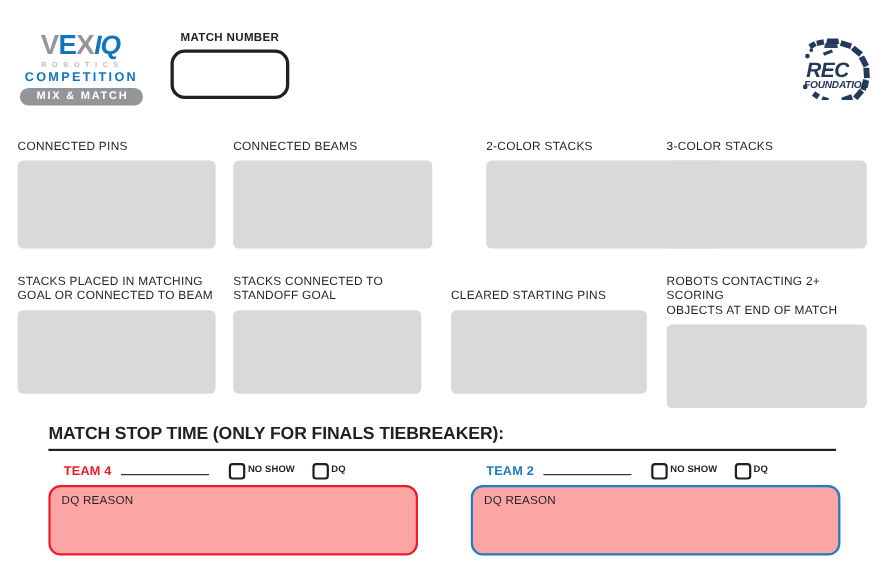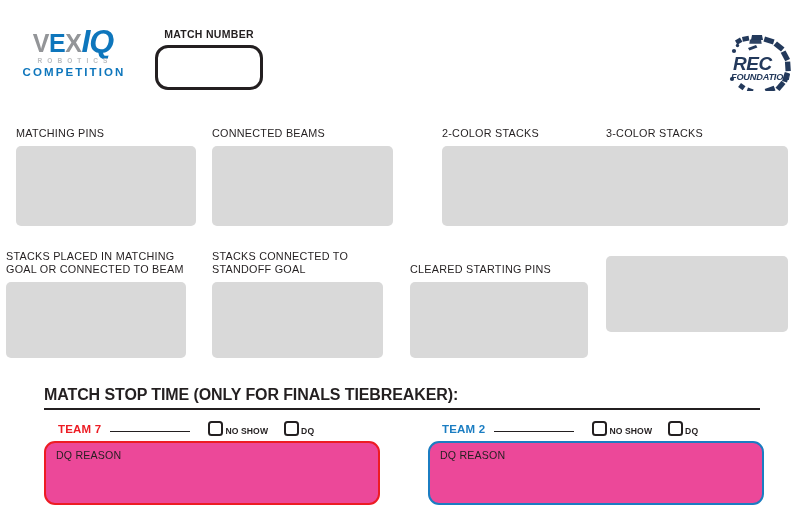--- a/index.html
+++ b/index.html
@@ -35,21 +35,21 @@
     line-height: 26px;
     letter-spacing: -0.5px;
     color: #939598;
     text-align: center;
     white-space: nowrap;
   }
   .vex-wordmark .e { color: #0e76bc; }
   .vex-wordmark .iq {
     color: #0e76bc;
     font-style: italic;
-    font-size: 32px;
+    font-size: 24px;
     letter-spacing: -1px;
   }
   .vex-robotics {
     font-size: 6.5px;
     font-weight: bold;
     letter-spacing: 5.1px;
     color: #bcbec0;
     text-align: center;
     margin-top: 1px;
     margin-left: 4px;
@@ -159,21 +159,21 @@
     white-space: nowrap;
   }
   .team-line {
     width: 80px;
     border-bottom: 1.8px solid #231f20;
     margin: 5px 0 0 9px;
     height: 1px;
   }
   .chk-group {
     display: flex;
-    align-items: flex-end;
+    align-items: flex-start;
     margin-left: 18px;
   }
   .chk-group.second { margin-left: 16px; }
   .chk-box {
     width: 11px; height: 11px;
     border: 2.4px solid #231f20;
     border-radius: 3.5px;
     box-sizing: content-box;
     background: #ffffff;
   }
@@ -185,21 +185,21 @@
     white-space: nowrap;
     color: #231f20;
   }
 
   .dq-box {
     margin-top: 4px;
     height: 64px;
     border: 2.2px solid #231f20;
     border-radius: 11px;
     box-sizing: border-box;
-    background: #ec4899;
+    background: #fca5a5;
     position: relative;
   }
   .dq-text {
     position: absolute;
     left: 10px; top: 6px;
     font-size: 10.6px;
     letter-spacing: 0.2px;
     color: #231f20;
   }
   #team-1-block .team-name { color: #ed1c24; }
@@ -209,20 +209,21 @@
 </style>
 </head>
 <body>
 
 <div id="header">
 
   <div id="vex-logo">
     <div class="vex-wordmark"><span>V</span><span class="e">E</span><span>X</span><span class="iq">IQ</span></div>
     <div class="vex-robotics">ROBOTICS</div>
     <div class="vex-competition">COMPETITION</div>
+    <div class="vex-mixmatch">MIX &amp; MATCH</div>
   </div>
 
   <div class="hdr-field" id="field-match-number">
     <div class="hdr-label">MATCH NUMBER</div>
     <div class="hdr-box"></div>
   </div>
 
 
   <div id="rec-logo">
     <svg width="72" height="58" viewBox="0 0 72 58">
@@ -251,68 +252,70 @@
         <text x="11" y="37" font-size="19" letter-spacing="-0.5">REC</text>
         <text x="9" y="47" font-size="9.2" letter-spacing="-0.2">FOUNDATION</text>
       </g>
 
       <path d="M26 15 l8 -3 1.4 2.6 -8 3 z" fill="#23395B"></path>
     </svg>
   </div>
 </div>
 
 <div class="score-field" style="left:16px; top:127px; width:180px;">
-  <div class="score-label">MATCHING PINS</div>
+  <div class="score-label">CONNECTED PINS</div>
   <div class="score-box" style="height:80px; margin-top:6px;"></div>
 </div>
 
 <div class="score-field" style="left:212px; top:127px; width:181px;">
   <div class="score-label">CONNECTED BEAMS</div>
   <div class="score-box" style="height:80px; margin-top:6px;"></div>
 </div>
 
 <div class="score-field" style="left:410px; top:127px; width:212px;padding-left:32px;">
   <div class="score-label">2-COLOR STACKS</div>
   <div class="score-box" style="height:80px; margin-top:6px;"></div>
 </div>
 
 <div class="score-field" style="left:606px; top:127px; width:182px;">
   <div class="score-label">3-COLOR STACKS</div>
   <div class="score-box" style="height:80px; margin-top:6px;"></div>
 </div>
 
-<div class="score-field" style="left:6px; top:250px; width:180px;">
+<div class="score-field" style="left:16px; top:250px; width:180px;">
   <div class="score-label">STACKS PLACED IN MATCHING
 GOAL OR CONNECTED TO BEAM</div>
   <div class="score-box" style="height:76px; margin-top:6px;"></div>
 </div>
 
 <div class="score-field" style="left:212px; top:250px; width:171px;">
   <div class="score-label">STACKS CONNECTED TO
 STANDOFF GOAL</div>
   <div class="score-box" style="height:76px; margin-top:6px;"></div>
 </div>
 
 <div class="score-field" style="left:410px; top:263px; width:178px;">
   <div class="score-label">CLEARED STARTING PINS</div>
   <div class="score-box" style="height:76px; margin-top:6px;"></div>
 </div>
 
 <div class="score-field" style="left:606px; top:250px; width:182px;">
+  <div class="score-label">ROBOTS CONTACTING 2+ SCORING
+OBJECTS AT END OF MATCH</div>
   <div class="score-box" style="height:76px; margin-top:6px;"></div>
 </div>
 
 <div id="stoptime-wrap">
   <div id="stoptime-title">MATCH STOP TIME (ONLY FOR FINALS TIEBREAKER):</div>
   <div id="stoptime-rule"></div>
 </div>
 
 <div class="team-block" id="team-1-block">
   <div class="team-row">
-    <span class="team-name">TEAM 7</span>
+    <span class="team-name">TEAM 4</span>
     <span class="team-line"></span>
     <span class="chk-group">
       <span class="chk-box"></span>
       <span class="chk-label">NO SHOW</span>
     </span>
     <span class="chk-group second">
       <span class="chk-box"></span>
       <span class="chk-label">DQ</span>
     </span>
   </div>

